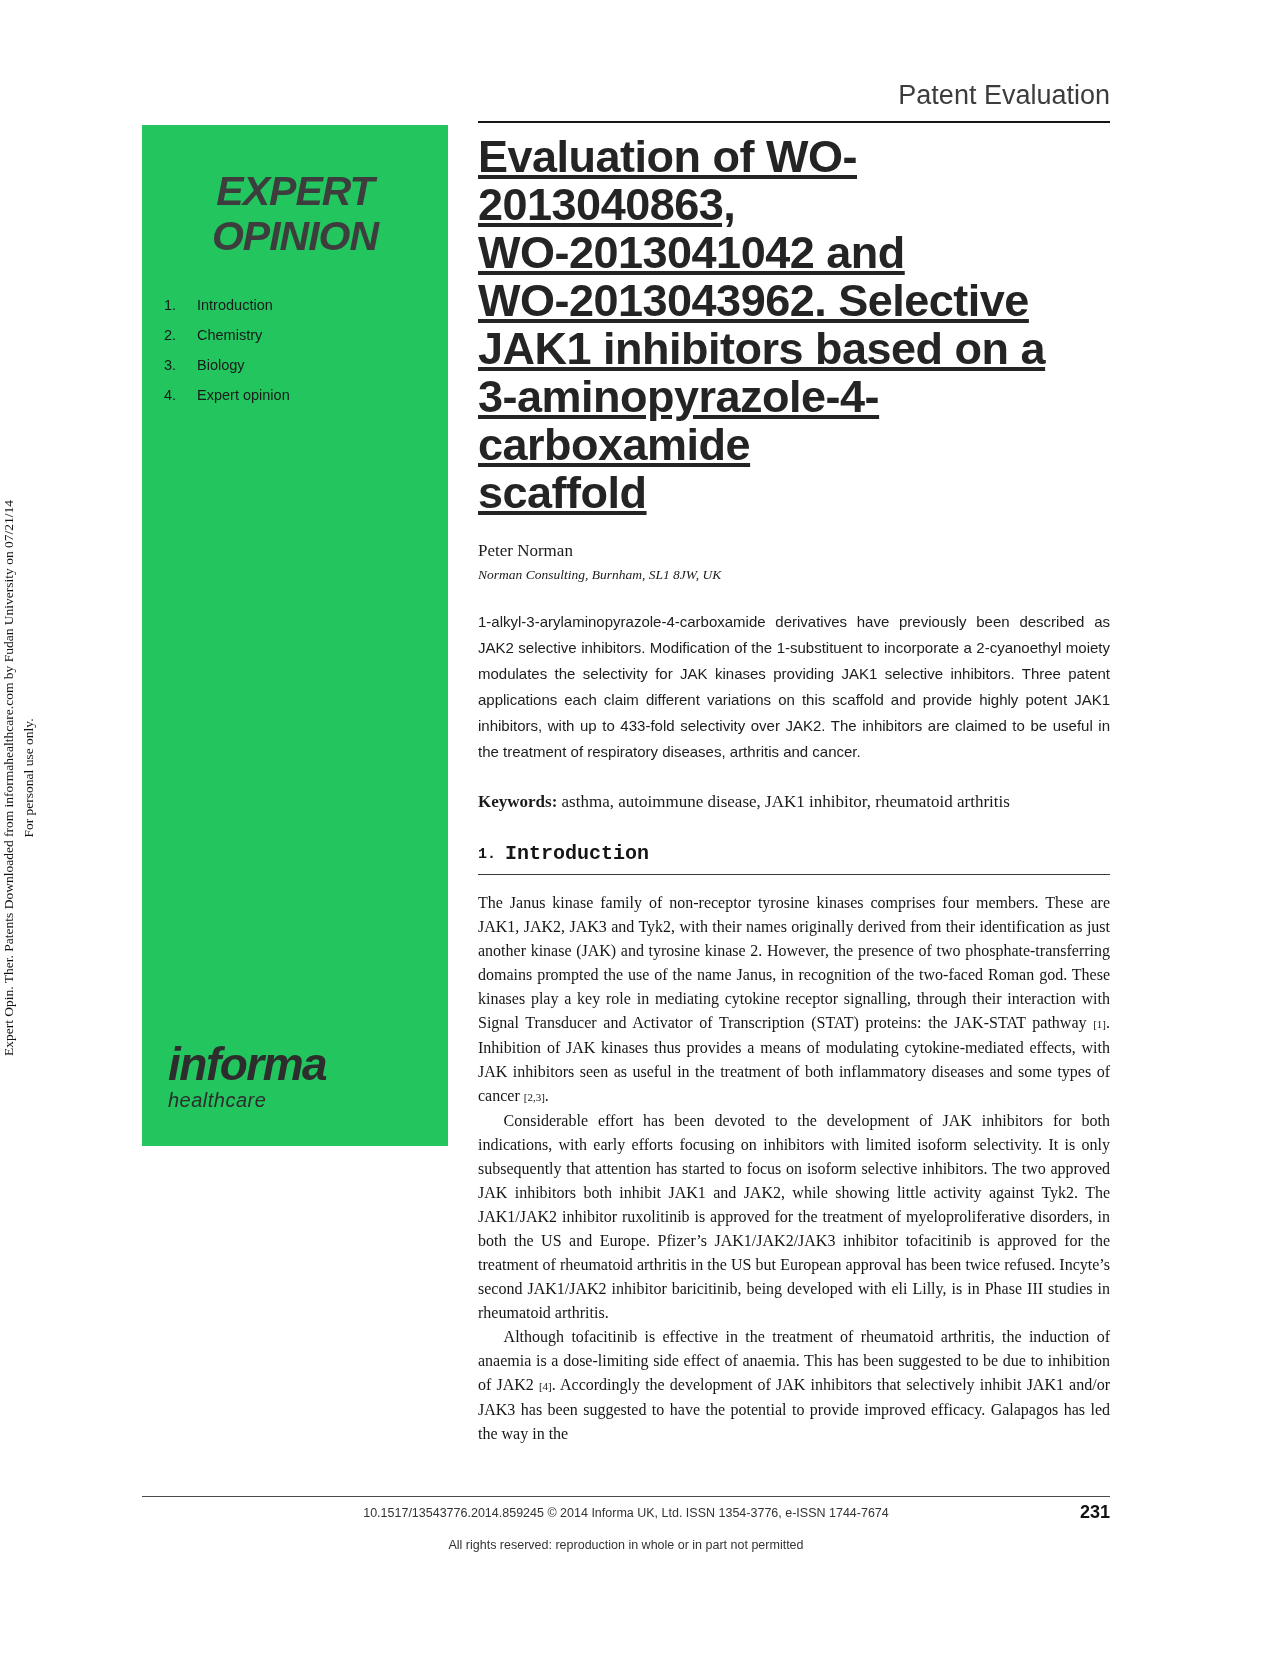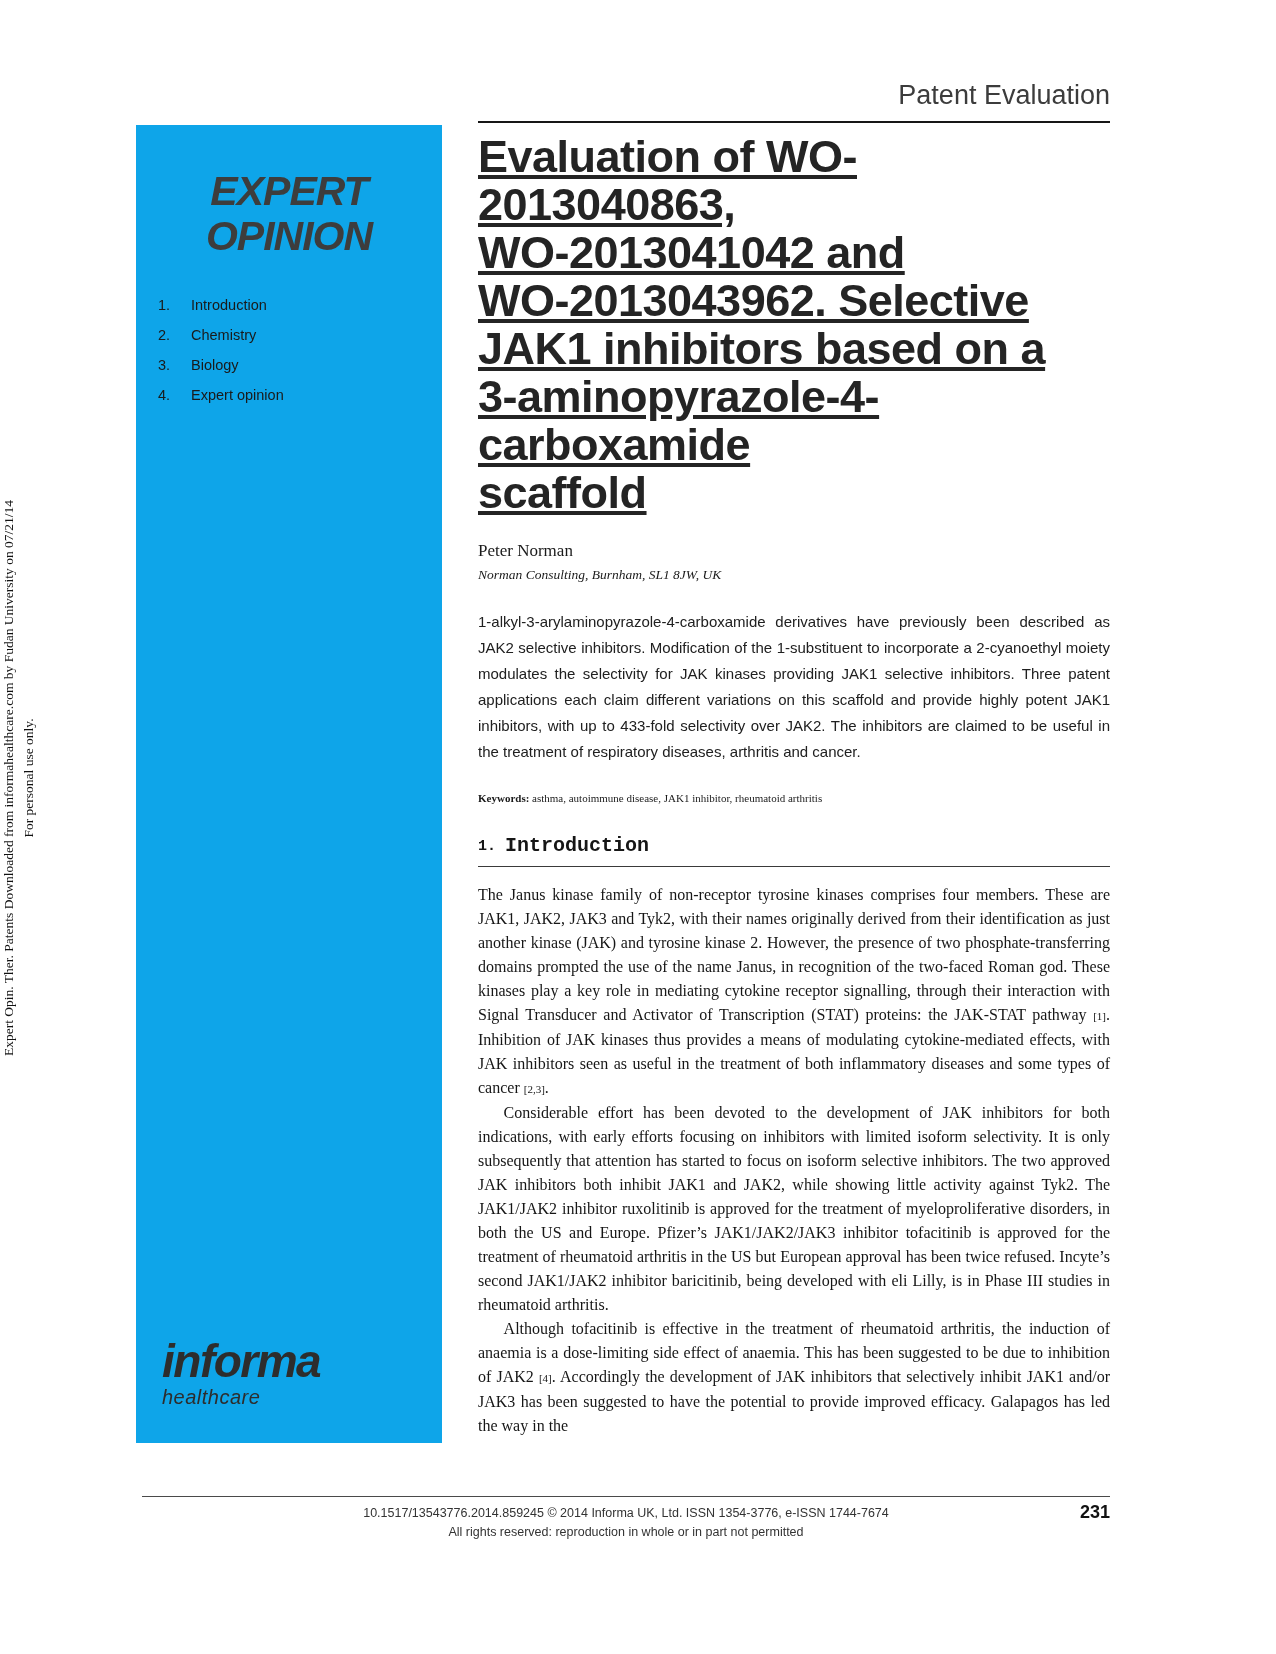--- a/index.html
+++ b/index.html
@@ -22,23 +22,23 @@
     font-family: "Liberation Serif", serif;
     font-size: 13.5px;
     line-height: 20px;
     color: #111;
     white-space: nowrap;
   }
 
   
   .sidebar {
     position: absolute;
-    left: 136px; top: 125px;
-    width: 306px; height: 1318px;
-    background: #0ea5e9;
+    left: 142px; top: 125px;
+    width: 306px; height: 1021px;
+    background: #22c55e;
   }
   .brand-logo {
     margin-top: 44px;
     text-align: center;
     font-family: "Liberation Sans", sans-serif;
     font-style: italic;
     font-weight: bold;
     font-size: 41px;
     line-height: 45px;
     letter-spacing: -1px;
@@ -99,21 +99,21 @@
   .author { margin-top: 24px; font-size: 17px; }
   .affiliation { margin-top: 6px; font-style: italic; font-size: 13.5px; }
   .abstract {
     margin-top: 26px;
     font-family: "Liberation Sans", sans-serif;
     font-size: 15px;
     line-height: 26px;
     text-align: justify;
     color: #202020;
   }
-  .keywords { margin-top: 27px; font-size: 11px; }
+  .keywords { margin-top: 27px; font-size: 17px; }
   .keywords .kw-label { font-weight: bold; }
   .citation { margin-top: 22px; font-size: 14px; font-style: italic; }
   .citation .vol { font-weight: bold; }
   .section-heading {
     margin-top: 30px;
     font-family: Liberation Mono, monospace;
     font-weight: bold;
     color: #161616;
   }
   .section-num { font-size: 15px; margin-right: 9px; vertical-align: 1px; }
@@ -133,21 +133,21 @@
   .footer {
     position: absolute;
     left: 142px; top: 1496px;
     width: 968px;
     font-family: "Liberation Sans", sans-serif;
     font-size: 12.5px;
     color: #333;
   }
   .footer-rule { border-top: 1px solid #4a4a4a; }
   .footer-line1 { text-align: center; margin-top: 9px; }
-  .footer-line2 { text-align: center; margin-top: 5px; }
+  .footer-line2 { text-align: center; margin-top: 18px; }
   .page-number {
     position: absolute;
     right: 0; top: 6px;
     font-weight: bold;
     font-size: 18px;
     color: #111;
   }
 </style>
 </head>
 <body>

